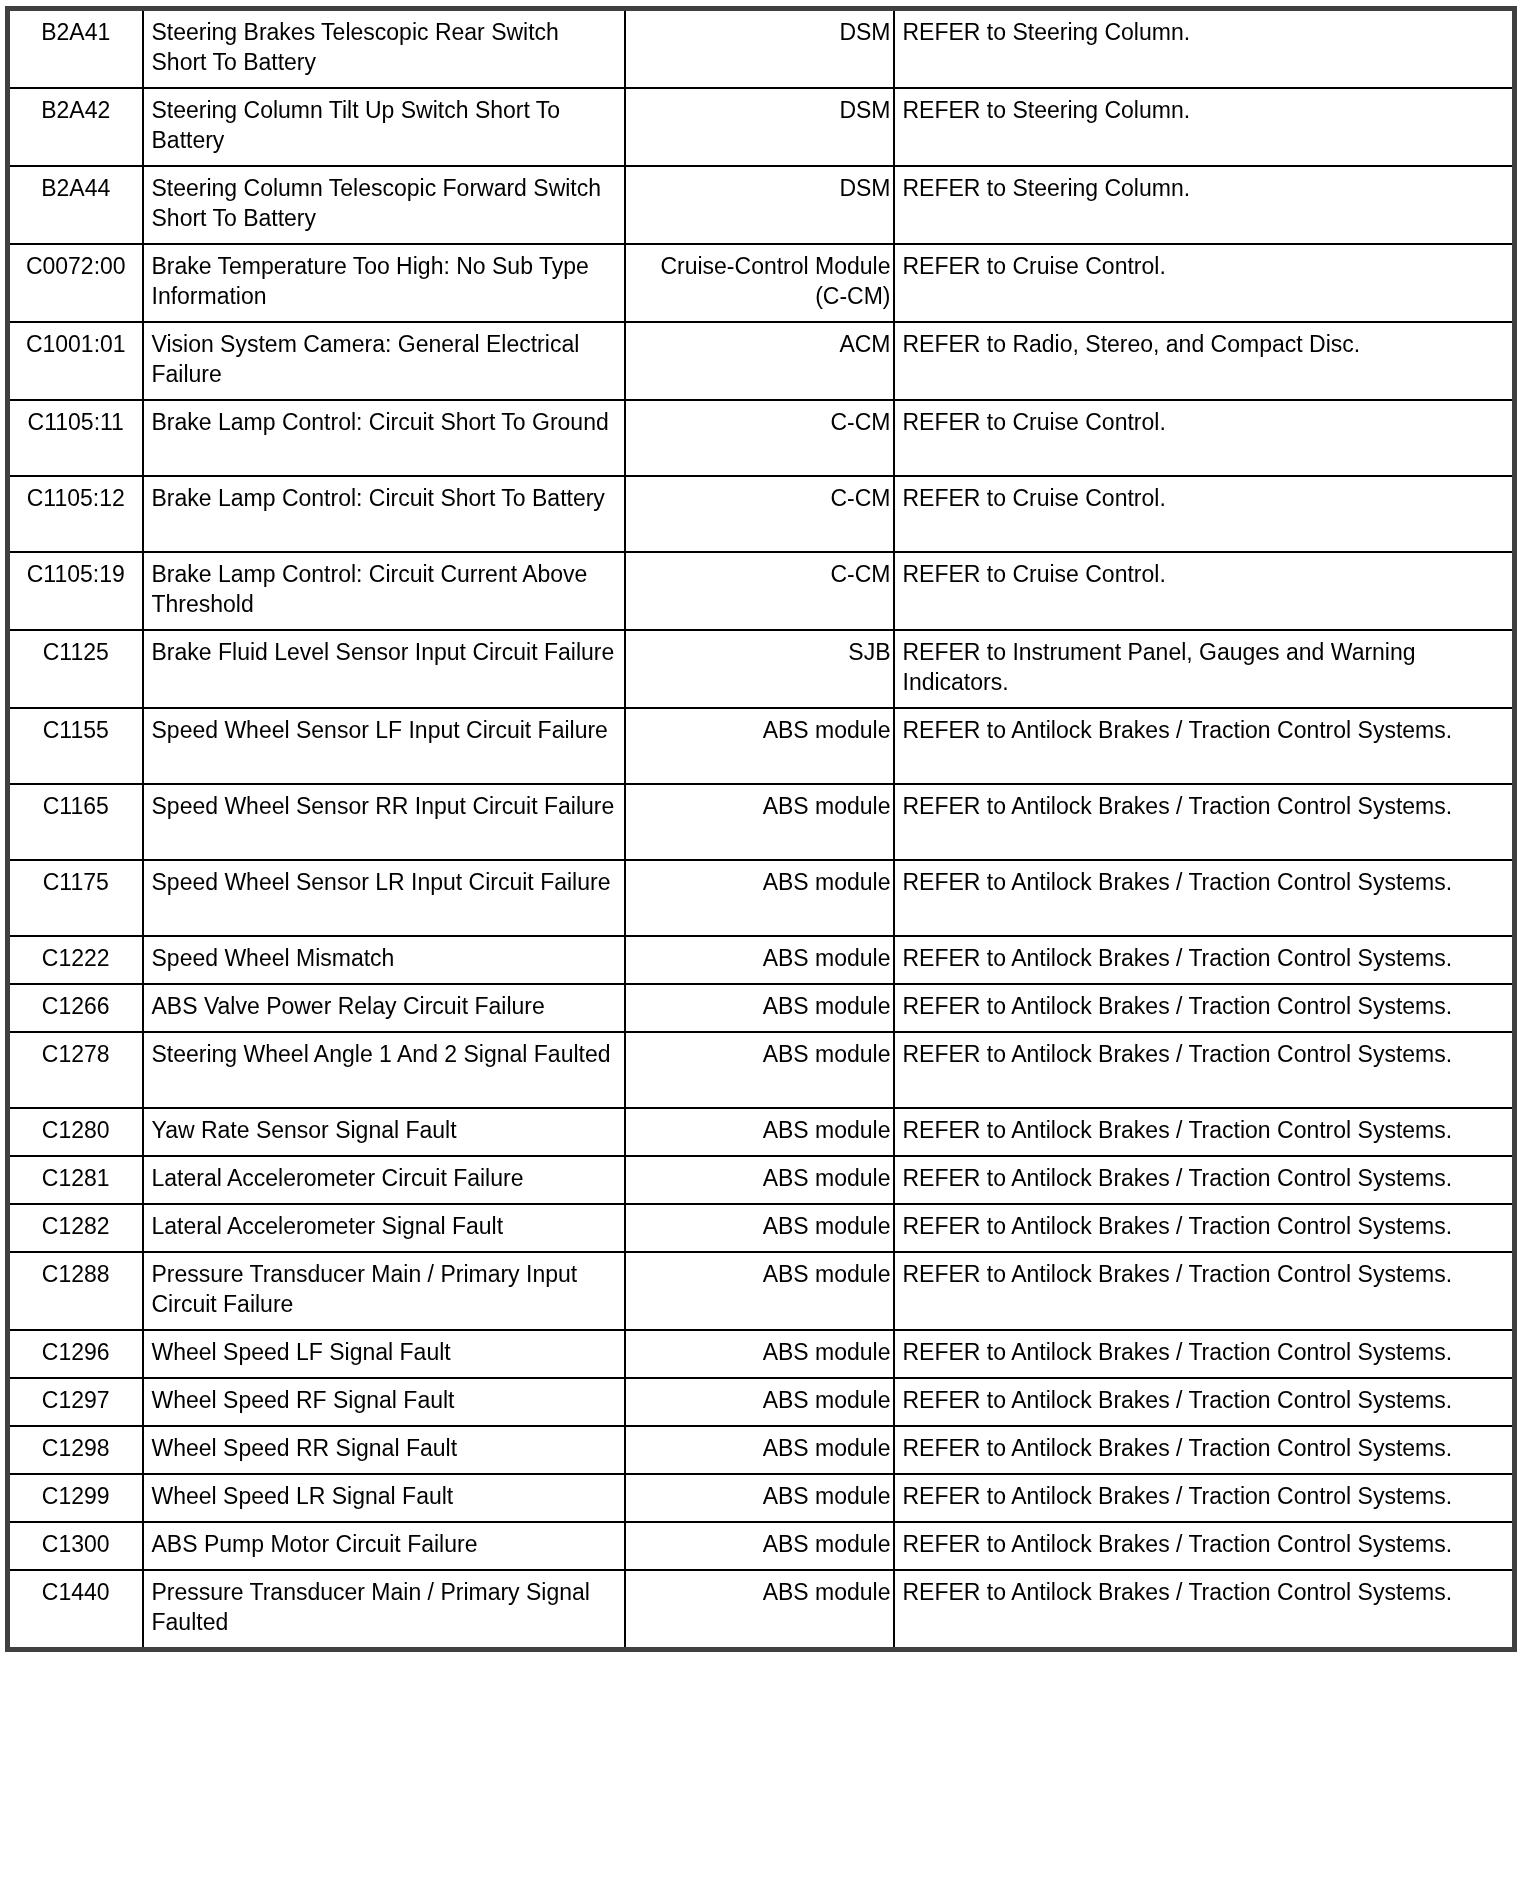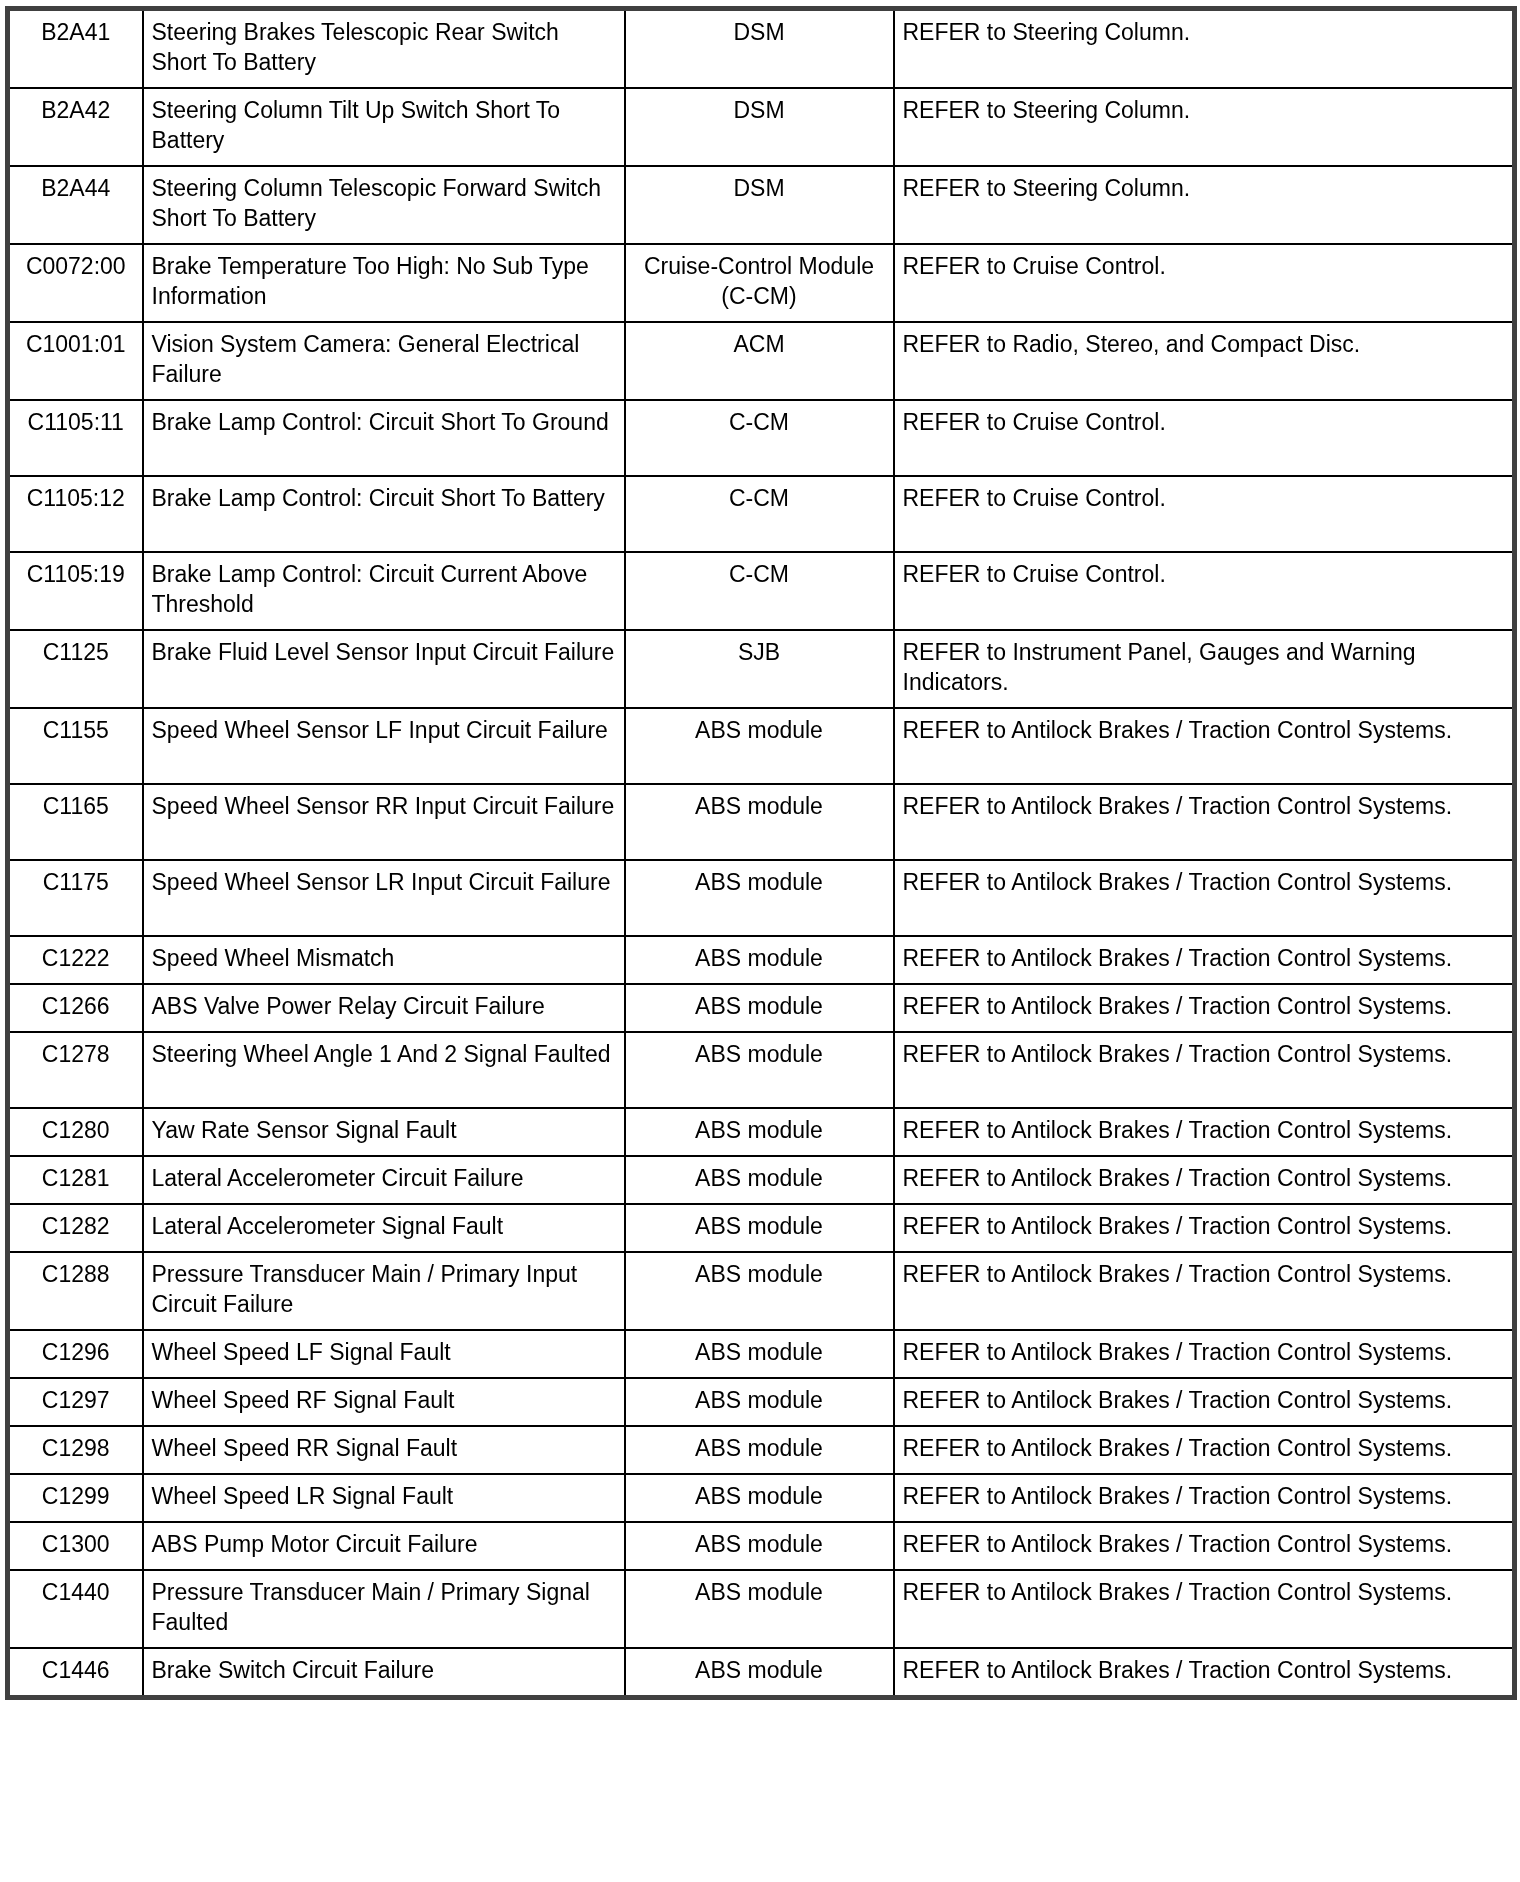--- a/index.html
+++ b/index.html
@@ -11,21 +11,21 @@
     font-family: "Liberation Sans", sans-serif;
     font-size: 23px; line-height: 30px; color: #000;
   }
   .doc-table td {
     border: 2px solid #000; vertical-align: top;
     padding: 6px 8px 10px 8px; word-wrap: break-word;
   }
   .doc-table tr.two td { height: 58px; }
   .doc-table tr.one td { height: 28px; }
   td.c-code { text-align: center; padding-left: 2px; padding-right: 2px; }
-  td.c-module { text-align: center; padding-left: 2px; padding-right: 2px; }
+  td.c-module { text-align: right; padding-left: 2px; padding-right: 2px; }
   td.c-action { padding-right: 2px; }
 </style>
 </head>
 <body>
 
 <table class="doc-table">
   <colgroup>
     <col style="width:135px">
     <col style="width:482px">
     <col style="width:269px">
@@ -175,20 +175,14 @@
         <td class="c-desc">ABS Pump Motor Circuit Failure</td>
         <td class="c-module">ABS module</td>
         <td class="c-action">REFER to Antilock Brakes / Traction Control Systems.</td>
       </tr>
       <tr class="two">
         <td class="c-code">C1440</td>
         <td class="c-desc">Pressure Transducer Main / Primary Signal Faulted</td>
         <td class="c-module">ABS module</td>
         <td class="c-action">REFER to Antilock Brakes / Traction Control Systems.</td>
       </tr>
-      <tr class="one">
-        <td class="c-code">C1446</td>
-        <td class="c-desc">Brake Switch Circuit Failure</td>
-        <td class="c-module">ABS module</td>
-        <td class="c-action">REFER to Antilock Brakes / Traction Control Systems.</td>
-      </tr>
     </tbody>
 </table>
 
 </body></html>

